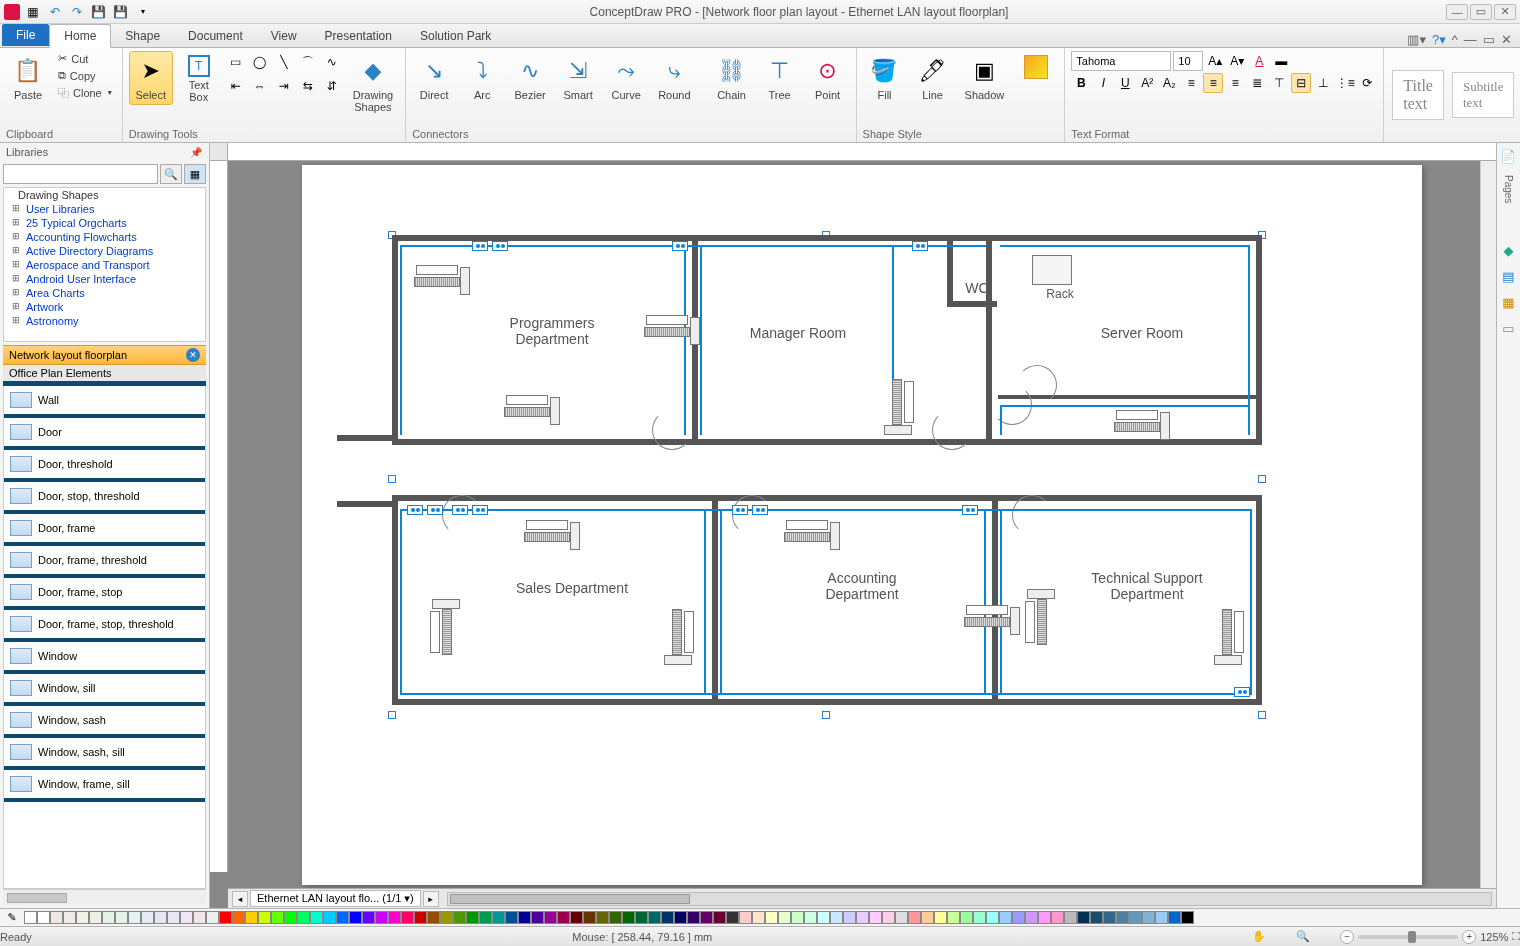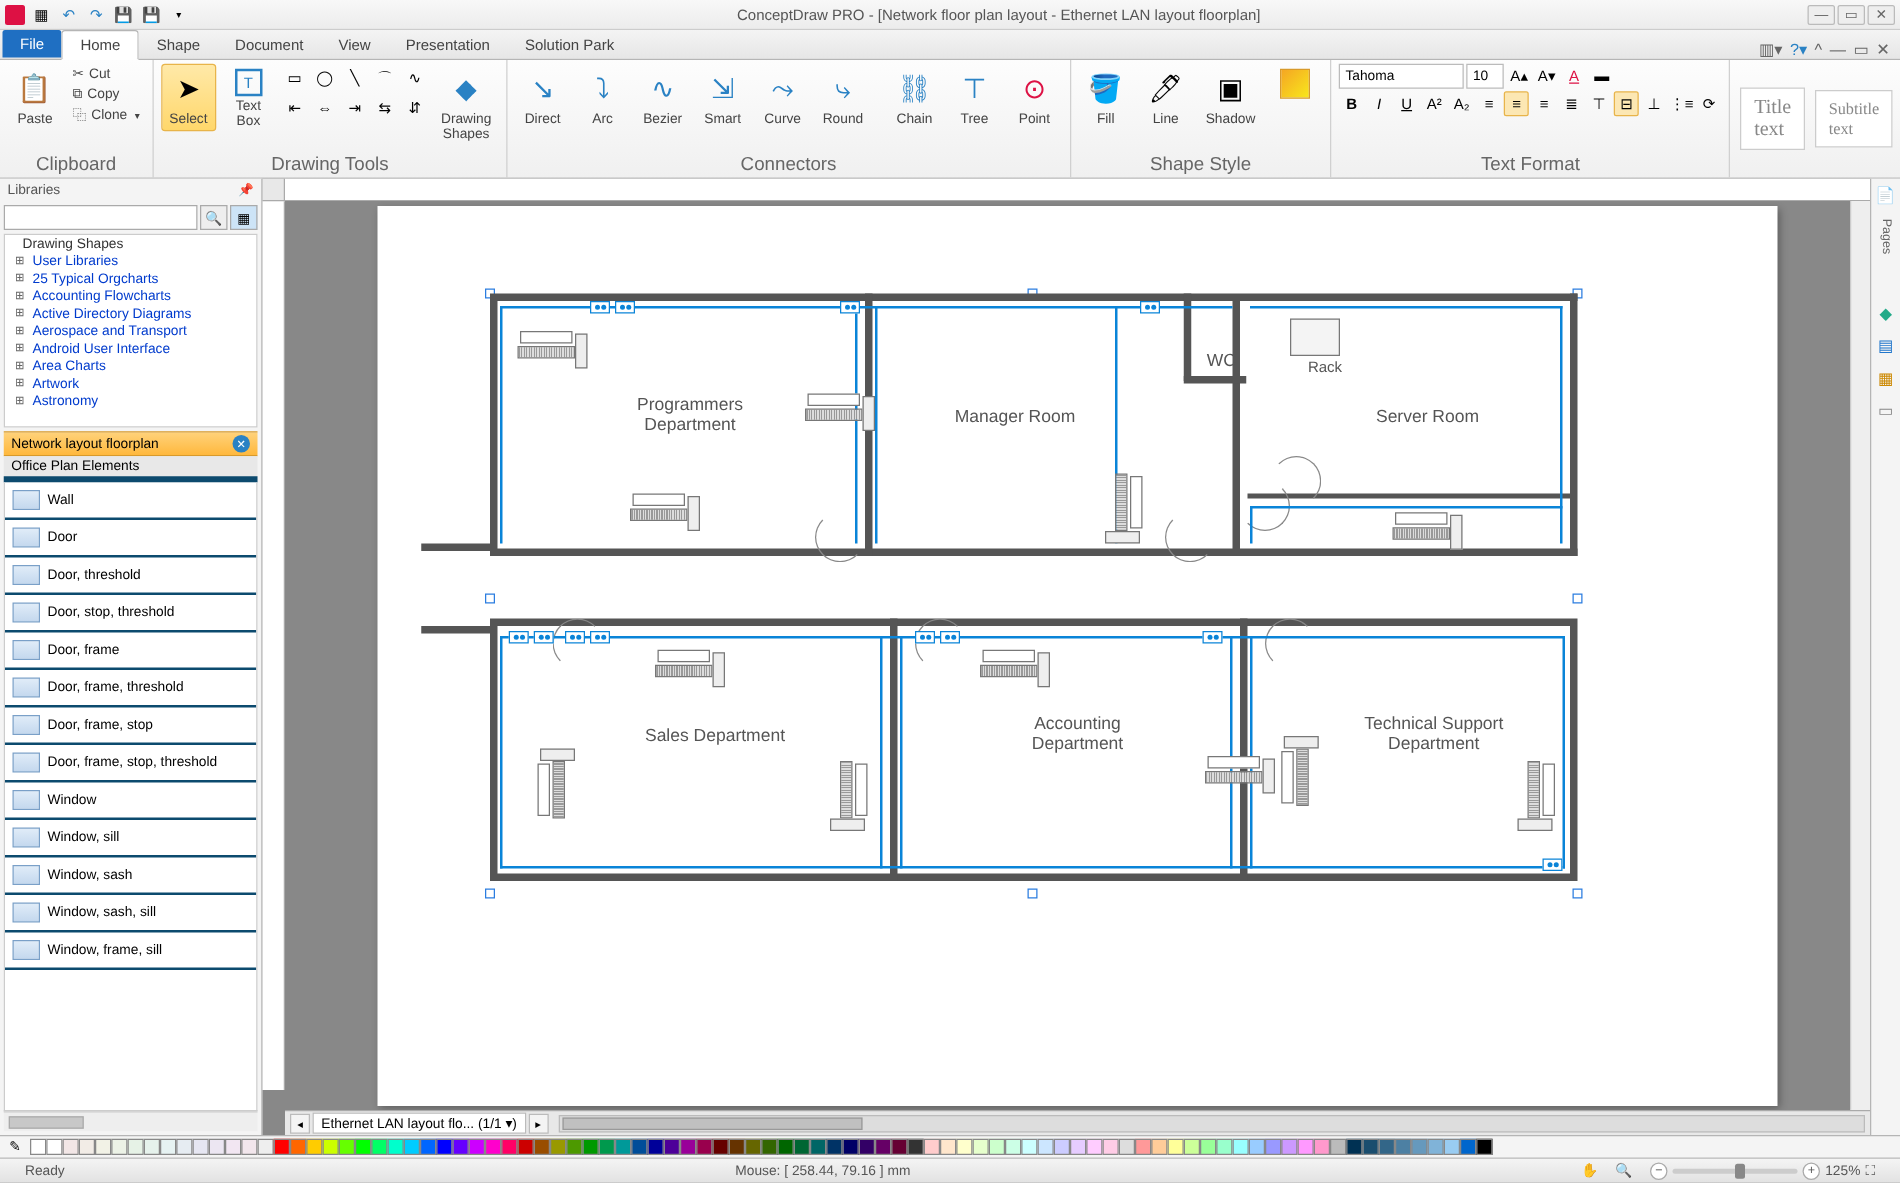--- a/index.html
+++ b/index.html
@@ -18,21 +18,21 @@
 .tab { padding: 4px 14px; font-size: 12px; color: #444; cursor: pointer; position: relative; }
 .tab.file { background: #1f6fc2; color: #fff; border-radius: 2px 2px 0 0; margin-bottom:1px;}
 .tab.active { background: #fff; border: 1px solid #b5b5b5; border-bottom: 1px solid #fff; border-radius: 3px 3px 0 0; margin-bottom:-1px;}
 .tabs-right { margin-left:auto; display:flex; gap:6px; padding-right:8px; align-items:center; color:#666;}
 .tabs-right span{cursor:pointer; font-size:13px;}
 
 
 .ribbon { height: 95px; background: linear-gradient(to bottom,#fdfdfd,#f0f0f0); border-bottom: 1px solid #b5b5b5; display: flex; }
 .rgroup { border-right: 1px solid #d0d0d0; padding: 3px 6px 0 6px; display: flex; flex-direction: column; }
 .rgroup-body { flex:1; display:flex; align-items:flex-start; gap:4px;}
-.rgroup-label { text-align:center; font-size:15px; color:#666; padding:2px 0; position:relative;}
+.rgroup-label { font-size:11px; color:#666; padding:2px 0; position:relative;}
 .big-btn { display:flex; flex-direction:column; align-items:center; justify-content:center; padding:4px 6px; border-radius:3px; cursor:pointer; min-width:44px;}
 .big-btn.selected{background:linear-gradient(to bottom,#ffe9a8,#ffd76b); border:1px solid #e8b44a; padding:3px 5px;}
 .big-btn .ic{width:32px;height:32px; display:flex;align-items:center;justify-content:center; font-size:22px;}
 .big-btn .lbl{font-size:11px; color:#444; text-align:center; line-height:12px; margin-top:2px;}
 .small-row{display:flex;flex-direction:column; gap:2px;}
 .small-btn{display:flex;align-items:center;gap:4px;padding:1px 4px;cursor:pointer;border-radius:2px;font-size:11px;color:#444;}
 .grid-btns{display:grid;grid-template-columns:repeat(5,22px);grid-auto-rows:22px;gap:2px;}
 .grid-btns .gbtn{border:1px solid transparent;display:flex;align-items:center;justify-content:center;cursor:pointer;border-radius:2px;}
 .font-sel{border:1px solid #bbb;height:20px;font-size:11px;padding:0 4px;background:#fff;}
 .txt-fmt{display:flex;flex-direction:column;gap:2px;}
@@ -58,21 +58,21 @@
 .tree-item.root{color:#333;padding-left:14px;}
 .tree-item::before{content:"⊞";position:absolute;left:8px;color:#666;font-size:9px;}
 .tree-item.root::before{content:"";}
 .lib-bar{background:linear-gradient(to bottom,#ffd27a,#ffb83d);padding:2px 6px;font-size:11px;display:flex;align-items:center;border-top:1px solid #d89a2b;border-bottom:1px solid #d89a2b;margin:3px 3px 0 3px;}
 .lib-bar .x{margin-left:auto;width:14px;height:14px;background:#4a6;border-radius:50%;color:#fff;font-size:9px;display:flex;align-items:center;justify-content:center;cursor:pointer; background:#2a82c4;}
 .lib-sub{background:#e8e8e8;padding:2px 6px;font-size:11px;border-bottom:5px solid #0c4a6e;margin:0 3px;}
 .shape-list{flex:1;overflow-y:auto;margin:0 3px;background:#fff;border:1px solid #ccc;border-top:none;}
 .shape-list::-webkit-scrollbar{width:16px;}
 .shape-list::-webkit-scrollbar-track{background:#eee;border-left:1px solid #ccc;}
 .shape-list::-webkit-scrollbar-thumb{background:#c8c8c8;border:1px solid #aaa;}
-.shape-item{display:flex;align-items:center;gap:6px;padding:6px 6px;font-size:11px;cursor:pointer;border-bottom:2px solid #0c4a6e;}
+.shape-item{display:flex;align-items:center;gap:6px;padding:6px 6px;font-size:11px;cursor:pointer;border-bottom:4px solid #0c4a6e;}
 .shape-ic{width:22px;height:16px;border:1px solid #7aa0c8;background:linear-gradient(to bottom,#e0ecf8,#c4d8ee);flex-shrink:0;}
 .side-hscroll{height:16px;background:#eee;border-top:1px solid #ccc;margin:0 3px 3px 3px;display:flex;align-items:center;}
 .side-hscroll .thumb{width:60px;height:10px;background:#c8c8c8;margin-left:4px;border:1px solid #aaa;}
 
 
 .canvas-wrap{flex:1;display:flex;flex-direction:column;background:#888;position:relative;}
 .ruler-h{height:18px;background:#fff;border-bottom:1px solid #aaa;margin-left:18px;position:relative;overflow:hidden;}
 .ruler-v{width:18px;background:#fff;border-right:1px solid #aaa;position:absolute;left:0;top:18px;bottom:36px;}
 .ruler-corner{width:18px;height:18px;background:#e8e8e8;border-right:1px solid #aaa;border-bottom:1px solid #aaa;position:absolute;left:0;top:0;}
 .canvas-scroll{flex:1;overflow:auto;margin-left:18px;background:#888;position:relative;}
@@ -89,21 +89,21 @@
 .right-bar .rb{width:18px;height:18px;cursor:pointer;display:flex;align-items:center;justify-content:center;font-size:13px;color:#555;}
 .right-bar .vtxt{writing-mode:vertical-rl;font-size:10px;color:#666;margin-top:2px;}
 
 
 .palette{height:18px;background:#f4f4f4;border-top:1px solid #b5b5b5;display:flex;align-items:center;padding:0 4px;gap:0;}
 .palette .pick{width:16px;height:14px;display:flex;align-items:center;justify-content:center;cursor:pointer;font-size:11px;margin-right:4px;}
 .swatch{width:13px;height:13px;border:1px solid #888;cursor:pointer;margin-right:0px;}
 .swatch.nofill{background:#fff;position:relative;}
 
 
-.status{height:20px;background:linear-gradient(to bottom,#f4f4f4,#e2e2e2);border-top:1px solid #b5b5b5;display:flex;align-items:center;padding:0 20px;font-size:11px;color:#555;gap:14px;}
+.status{height:20px;background:linear-gradient(to bottom,#f4f4f4,#e2e2e2);border-top:1px solid #b5b5b5;display:flex;align-items:center;padding:0 0;font-size:11px;color:#555;gap:30px;}
 .status .sp{flex:1;}
 .zoom{display:flex;align-items:center;gap:4px;}
 .zoom .zs{width:100px;height:4px;background:#ccc;position:relative;border-radius:2px;}
 .zoom .zs .zh{position:absolute;left:50%;top:-4px;width:8px;height:12px;background:#888;border-radius:2px;}
 .zoom .zb{width:14px;height:14px;border:1px solid #aaa;border-radius:50%;display:flex;align-items:center;justify-content:center;cursor:pointer;background:#fff;font-size:10px;}
 
 
 .fp{position:absolute;left:90px;top:70px;width:870px;height:480px;}
 .wall-outer{position:absolute;border:6px solid #555;}
 .wall-h{position:absolute;height:6px;background:#555;}
@@ -552,21 +552,21 @@
               <div class="kb"></div>
               <div class="cpu"></div>
             </div>
           <div class="desk" style="left:810px;top:380px;transform:rotate(90deg);">
               <div class="mon"></div>
               <div class="kb"></div>
               <div class="cpu"></div>
             </div>
 
           <div class="room-label" style="left:90px;top:80px;width:140px;">Programmers Department</div>
-          <div class="room-label" style="left:350px;top:90px;width:140px;">Manager Room</div>
+          <div class="room-label" style="left:336px;top:90px;width:140px;">Manager Room</div>
           <div class="room-label" style="left:560px;top:45px;width:50px;">WC</div>
           <div class="room-label" style="left:680px;top:90px;width:140px;">Server Room</div>
           <div class="room-label" style="left:638px;top:52px;width:60px;font-size:12px;">Rack</div>
           <div class="room-label" style="left:100px;top:345px;width:160px;">Sales Department</div>
           <div class="room-label" style="left:400px;top:335px;width:140px;">Accounting Department</div>
           <div class="room-label" style="left:670px;top:335px;width:170px;">Technical Support Department</div>
         </div>
       </div>
     </div>
     <div class="canvas-vscroll"></div>

